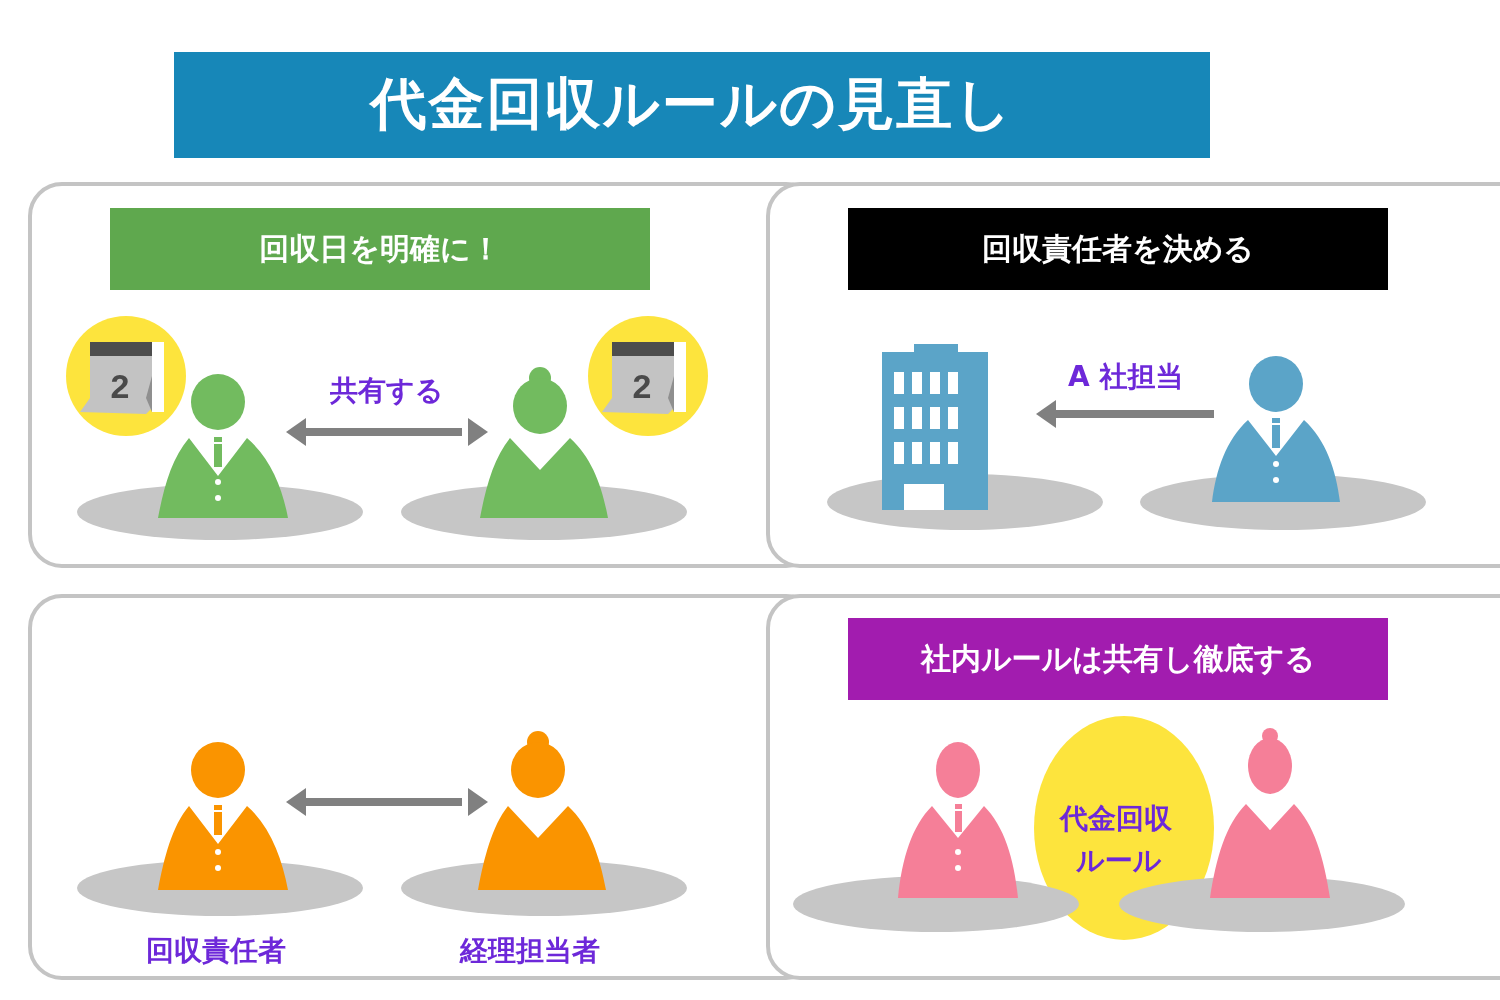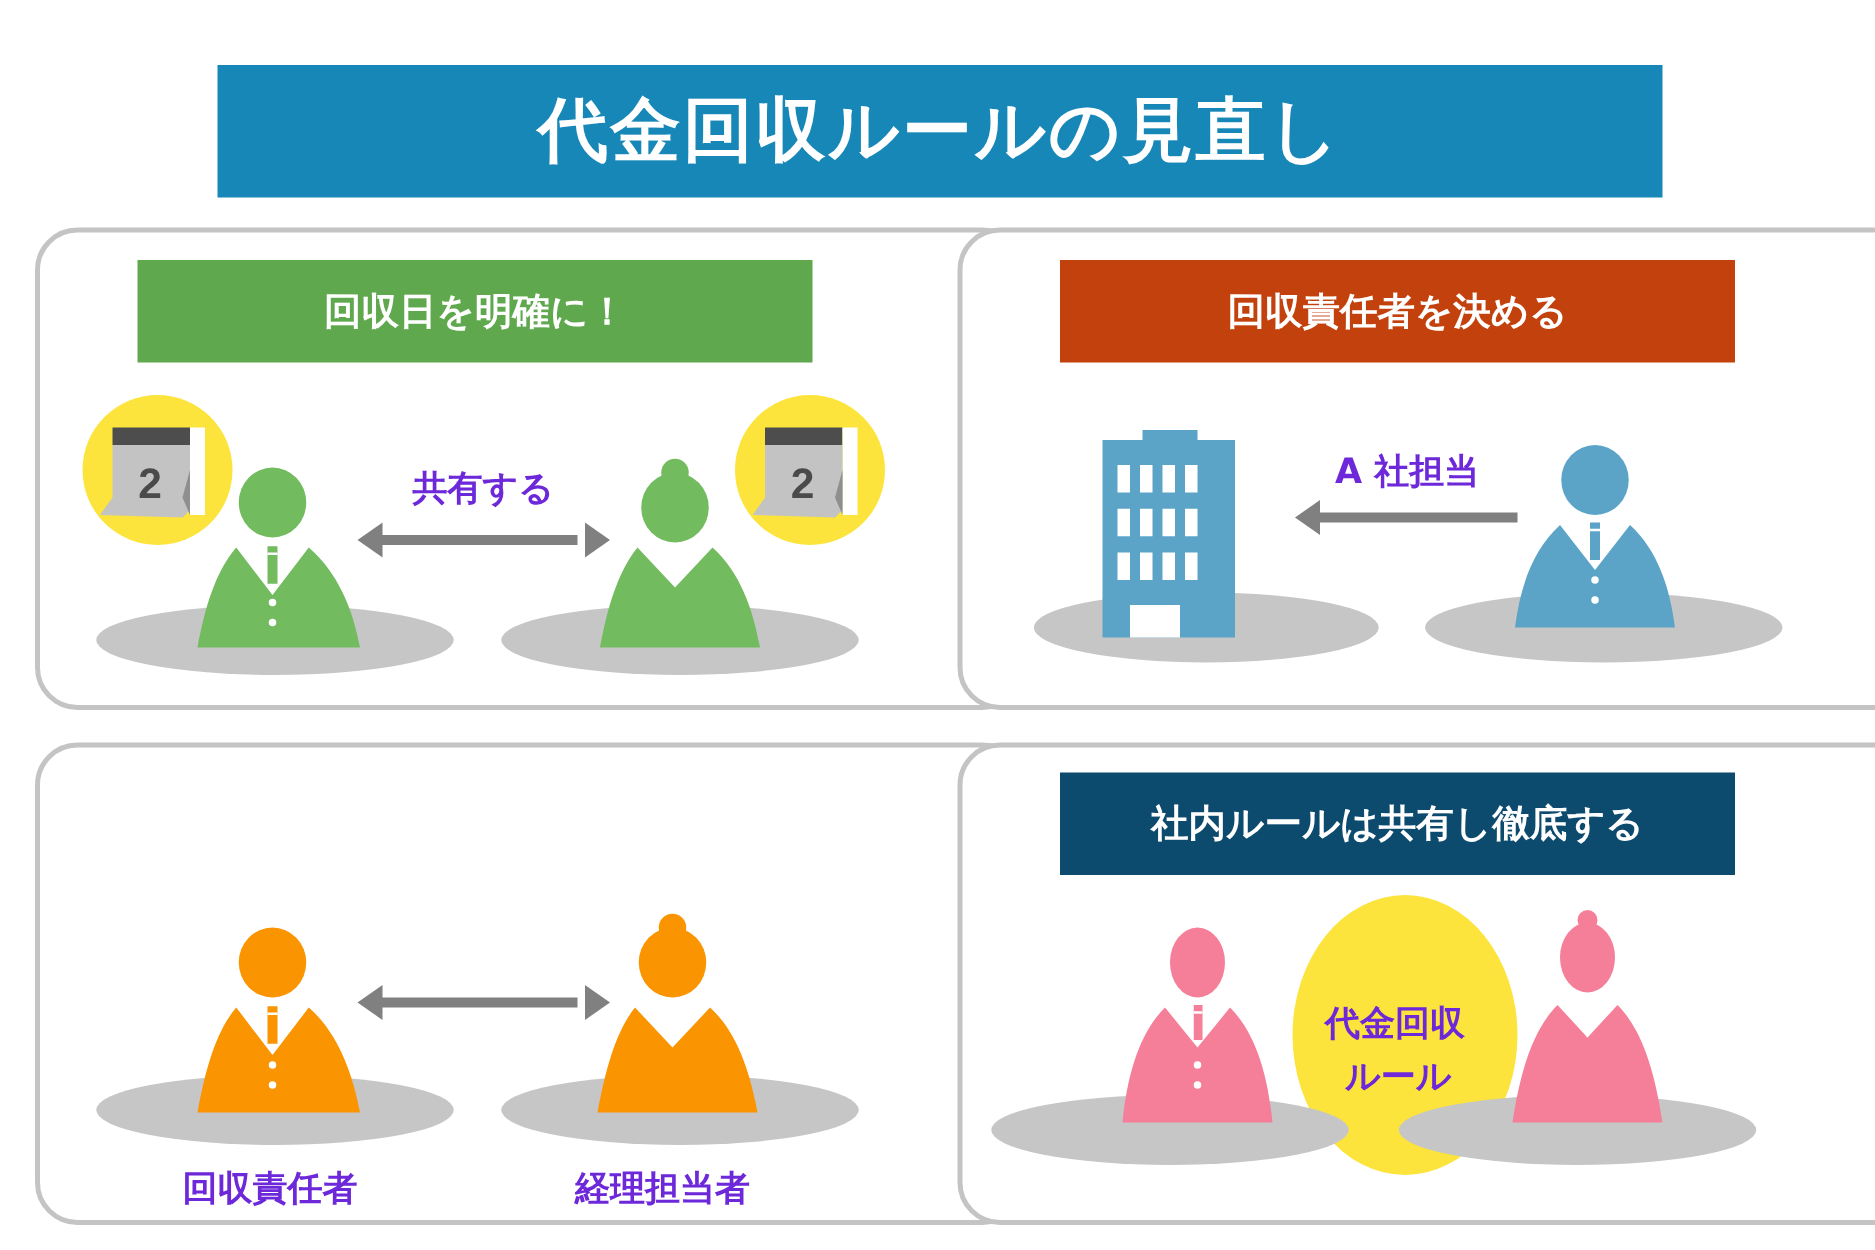--- a/index.html
+++ b/index.html
@@ -1,17 +1,17 @@
 <!DOCTYPE html>
 <html><head>
 <meta charset="utf-8">
 <style>
   html,body{margin:0;padding:0;background:#ffffff;}
   body{width:1500px;height:1000px;position:relative;overflow:hidden;font-family:"DejaVu Sans","Liberation Sans",sans-serif;}
-  .title-bar{position:absolute;left:174px;top:52px;width:1156px;height:106px;background:#1787b8;display:flex;align-items:center;justify-content:center;}
+  .title-bar{position:absolute;left:174px;top:52px;width:1036px;height:106px;background:#1787b8;display:flex;align-items:center;justify-content:center;}
   .title-bar span{color:#fff;font-size:56px;font-weight:bold;letter-spacing:2px;}
   .panel{position:absolute;width:792px;border:4px solid #c4c4c4;border-radius:34px;background:#fff;box-sizing:border-box;}
   .p1{left:28px;top:182px;height:386px;}
   .p2{left:766px;top:182px;height:386px;}
   .p3{left:28px;top:594px;height:386px;}
   .p4{left:766px;top:594px;height:386px;}
   .phead{position:absolute;left:78px;top:22px;width:540px;height:82px;display:flex;align-items:center;justify-content:center;color:#fff;font-size:30px;font-weight:bold;}
   .p3 .phead,.p4 .phead{top:20px;}
   .scene{position:absolute;left:0;top:0;width:696px;height:386px;}
   .lbl{position:absolute;color:#6d28d9;font-weight:bold;font-size:28px;white-space:nowrap;}
@@ -70,21 +70,21 @@
         <rect x="270" y="242" width="160" height="8"></rect>
         <polygon points="254,246 274,232 274,260"></polygon>
         <polygon points="456,246 436,232 436,260"></polygon>
       </g>
     </svg>
     <div class="lbl" style="left:298px;top:186px;">共有する</div>
   </div>
 </div>
 
 <div class="panel p2">
-  <div class="phead" style="background:#c2410c">回収責任者を決める</div>
+  <div class="phead" style="background:#000000">回収責任者を決める</div>
   <div class="scene">
     <svg width="696" height="386" style="position:absolute;left:0;top:0">
       <ellipse cx="195" cy="316" rx="138" ry="28" fill="#c6c6c6"></ellipse>
       <ellipse cx="513" cy="316" rx="143" ry="28" fill="#c6c6c6"></ellipse>
 
       <g>
         <rect x="112" y="166" width="106" height="158" fill="#5ba4c8"></rect>
         <rect x="144" y="158" width="30" height="10" fill="#5ba4c8"></rect>
         <rect x="174" y="158" width="14" height="10" fill="#5ba4c8"></rect>
         <rect x="134" y="298" width="40" height="26" fill="#ffffff"></rect>
@@ -146,21 +146,21 @@
         <polygon points="254,204 274,190 274,218"></polygon>
         <polygon points="456,204 436,190 436,218"></polygon>
       </g>
     </svg>
     <div class="lbl" style="left:114px;top:334px;font-family:Liberation Mono, monospace;">回収責任者</div>
     <div class="lbl" style="left:428px;top:334px;">経理担当者</div>
   </div>
 </div>
 
 <div class="panel p4">
-  <div class="phead" style="background:#0c4a6e">社内ルールは共有し徹底する</div>
+  <div class="phead" style="background:#a21caf">社内ルールは共有し徹底する</div>
   <div class="scene">
     <svg width="696" height="386" style="position:absolute;left:0;top:0">
       <ellipse cx="354" cy="230" rx="90" ry="112" fill="#fde43d"></ellipse>
       <ellipse cx="166" cy="306" rx="143" ry="28" fill="#c6c6c6"></ellipse>
       <ellipse cx="492" cy="306" rx="143" ry="28" fill="#c6c6c6"></ellipse>
       <g fill="#f57f98">
         <ellipse cx="188" cy="172" rx="22" ry="28"></ellipse>
         <path d="M162,208 L188,240 L214,208 C234,228 244,260 248,300 L128,300 C132,260 142,228 162,208 Z"></path>
         <rect x="185" y="206" width="7" height="28"></rect>
         <rect x="185" y="211" width="7" height="2" fill="#fff"></rect>

